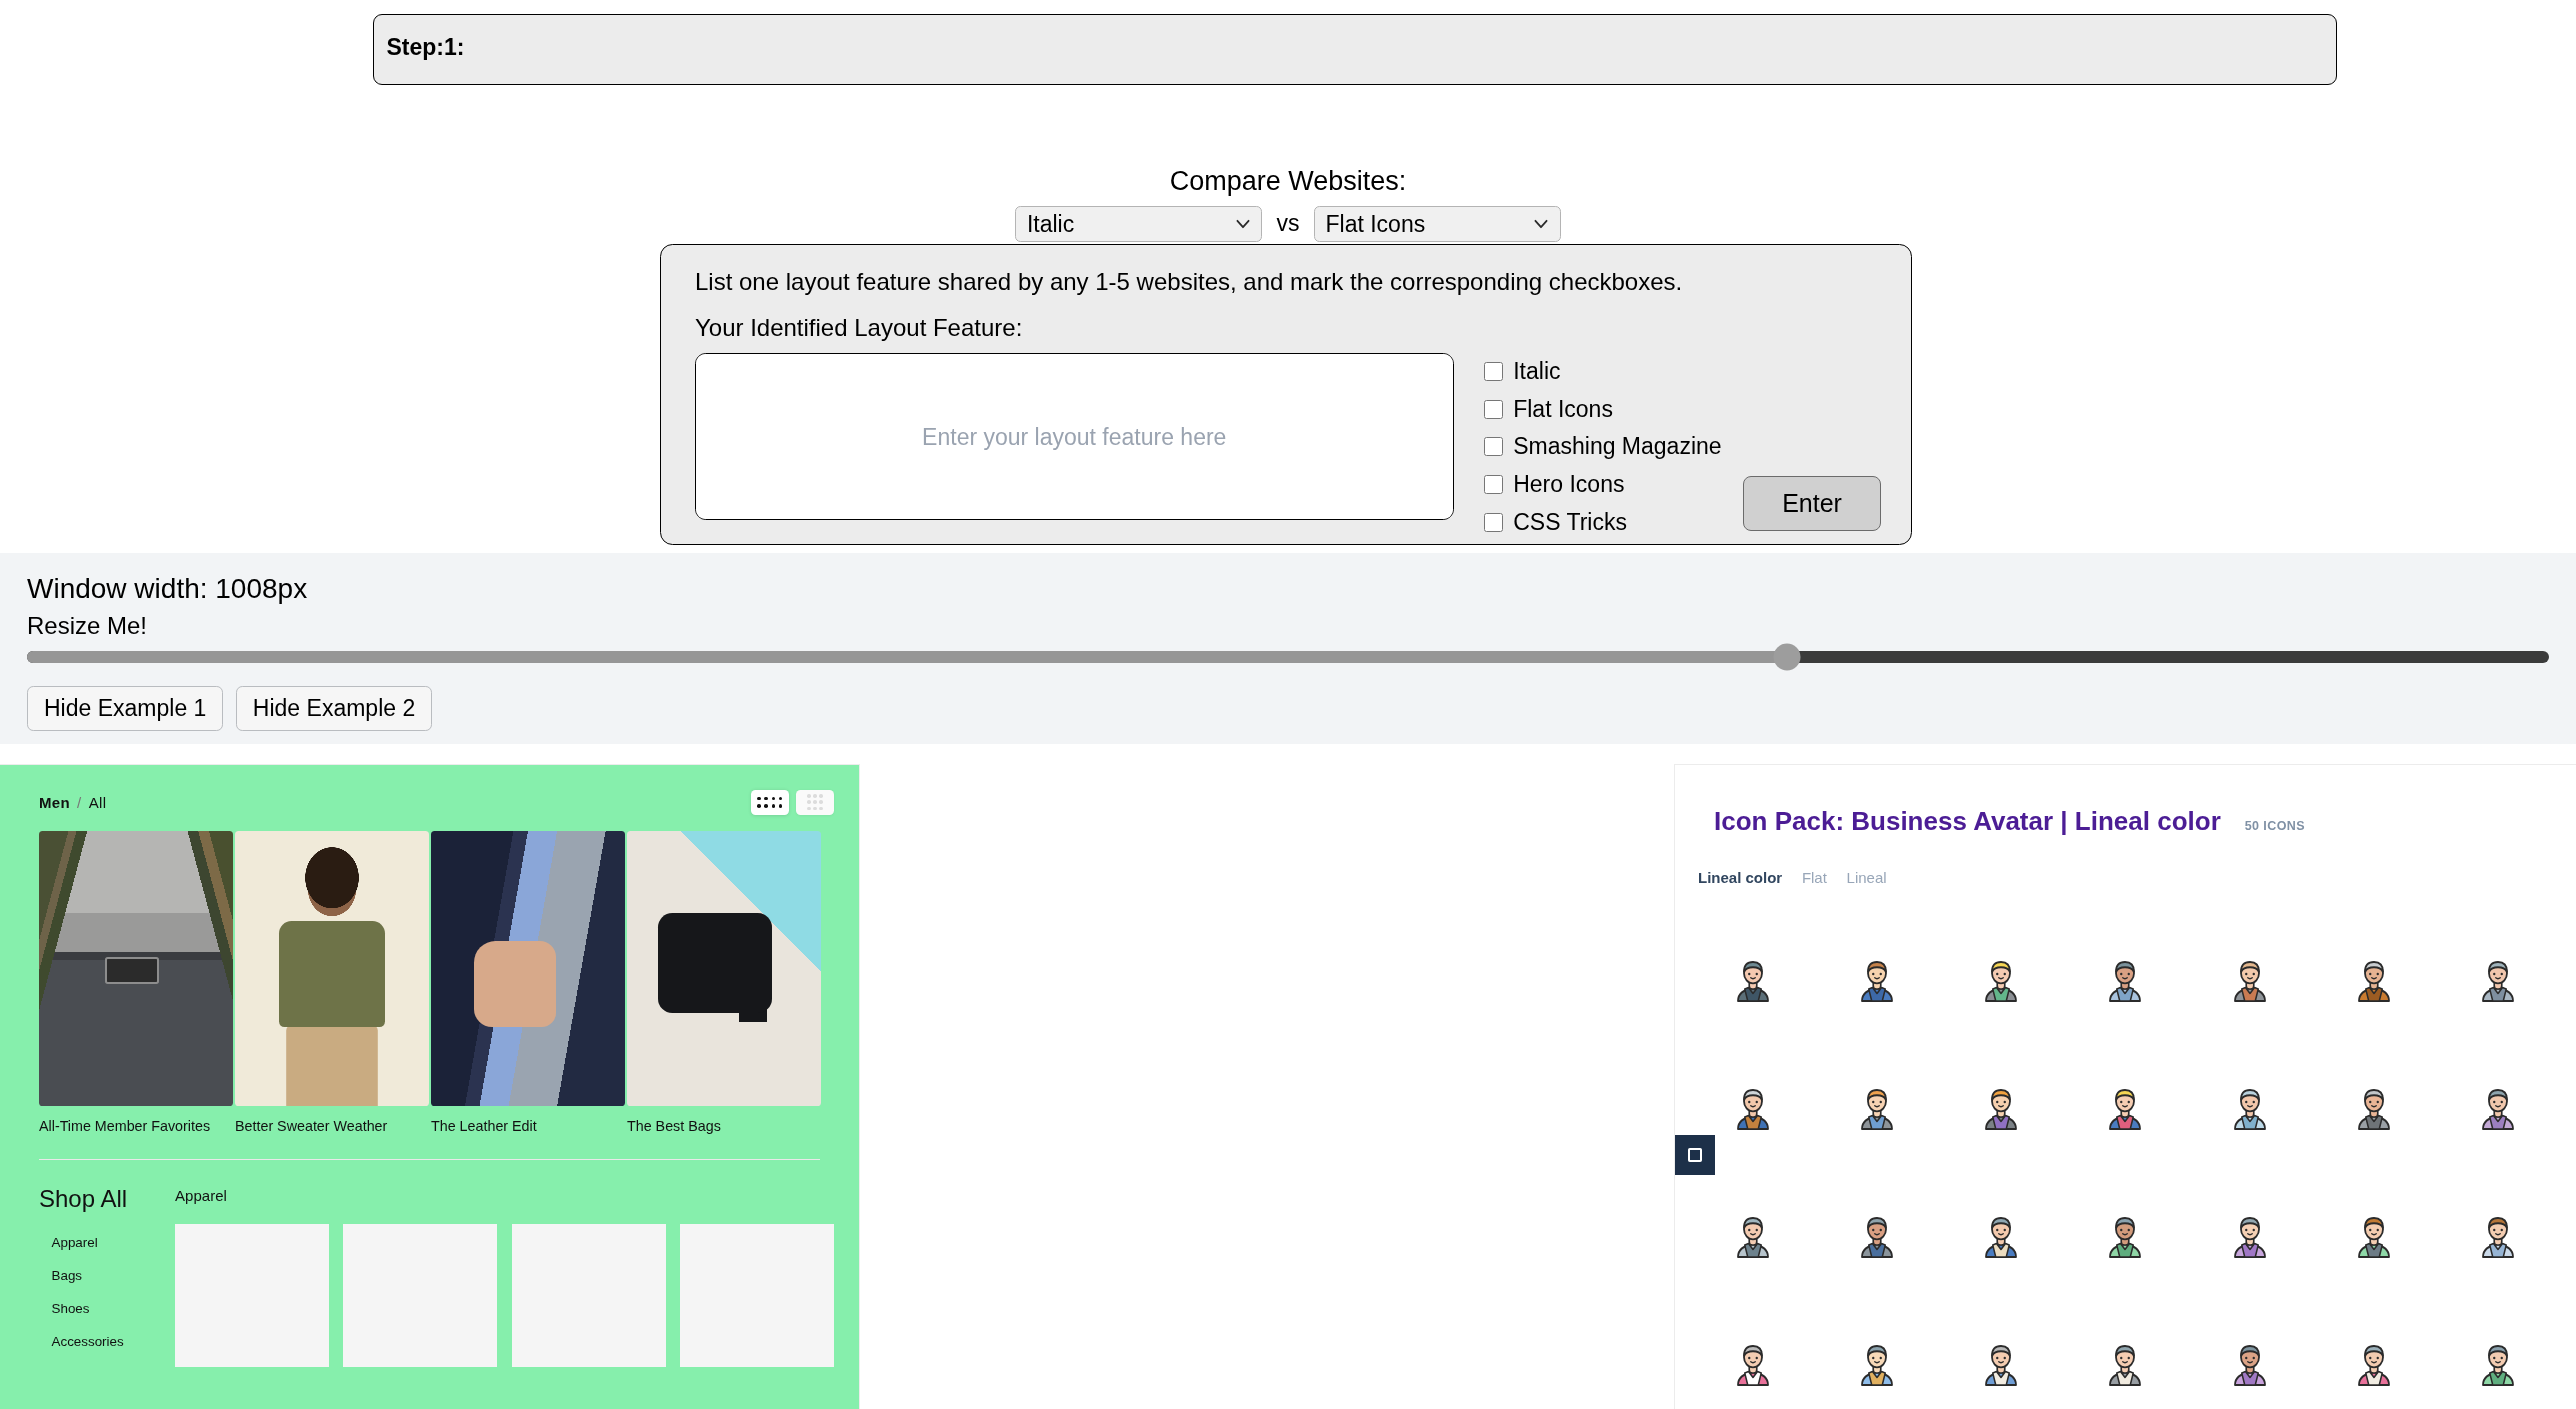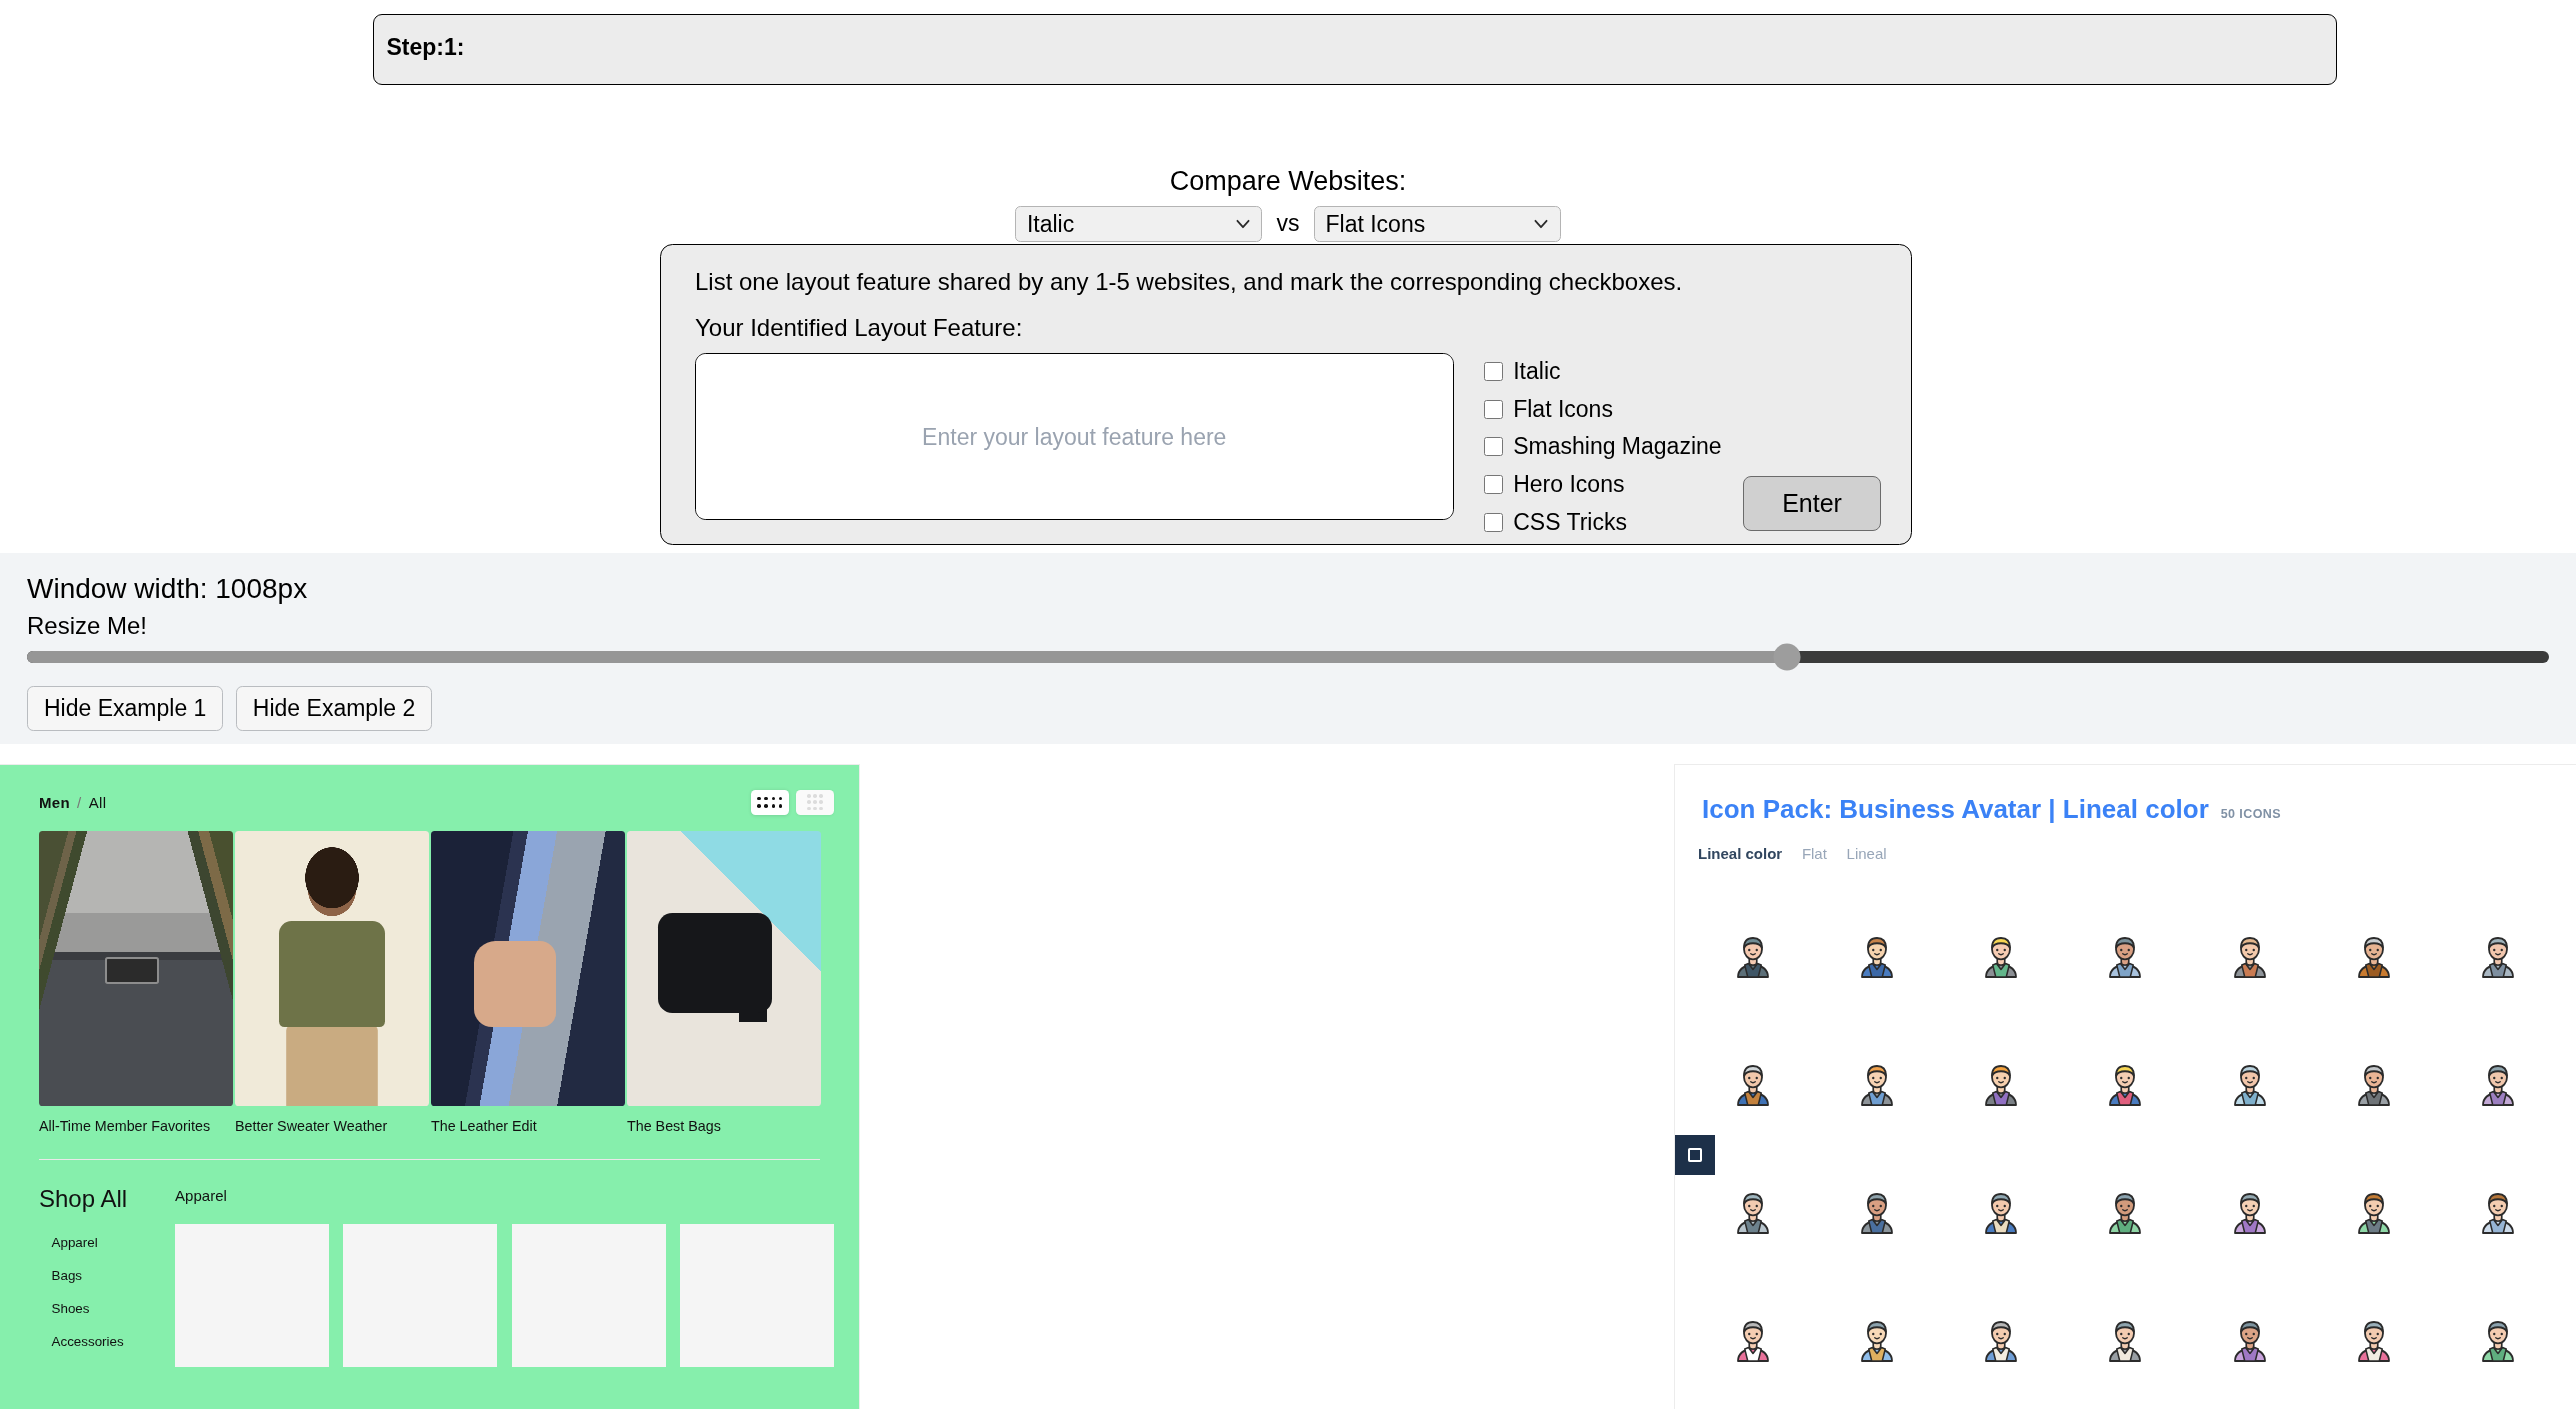--- a/index.html
+++ b/index.html
@@ -371,22 +371,22 @@
     height: 646px;
     background: #ffffff;
     border: 0.9px solid #ececec;
     border-right: none;
     overflow: hidden;
   }
   .ex2-head { padding: 25px 0 0 23px; }
   .pack-title {
     font-size: 26px;
     font-weight: bold;
-    color: #3b82f6;
-    margin: 4px;
+    color: #4c1d95;
+    margin: 16px;
     display: inline-block;
   }
   .pack-count {
     font-size: 12.5px;
     font-weight: bold;
     color: #8091a5;
     letter-spacing: 0.4px;
     margin-left: 8px;
   }
   .pack-tabs { margin-top: 16px; display: flex; gap: 19.7px; align-items: flex-end; }

